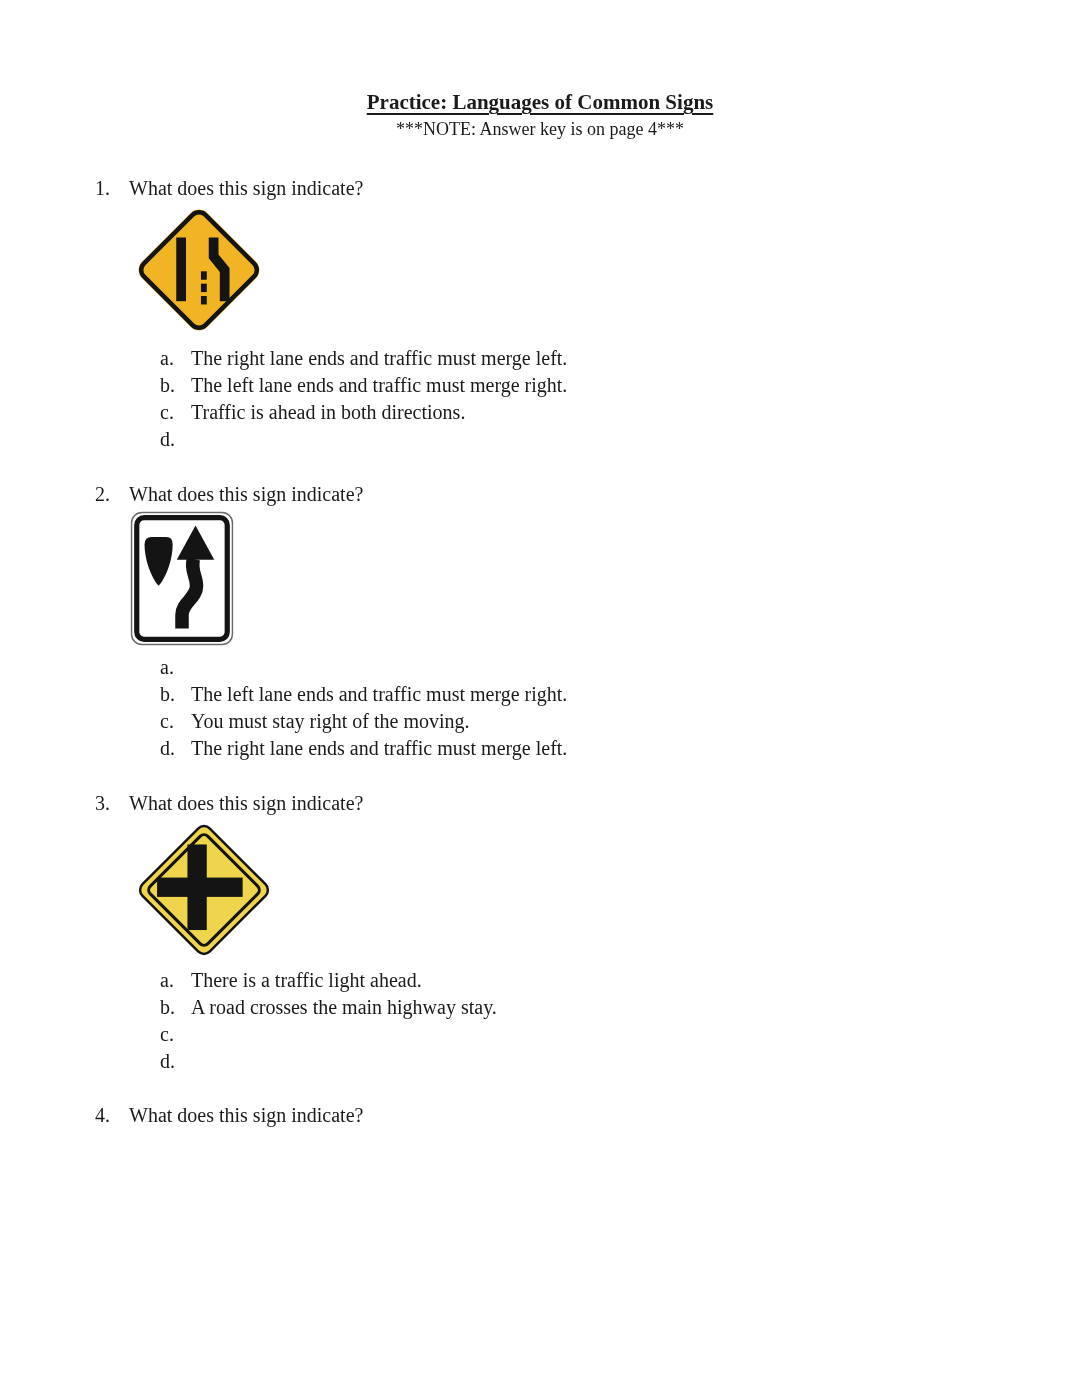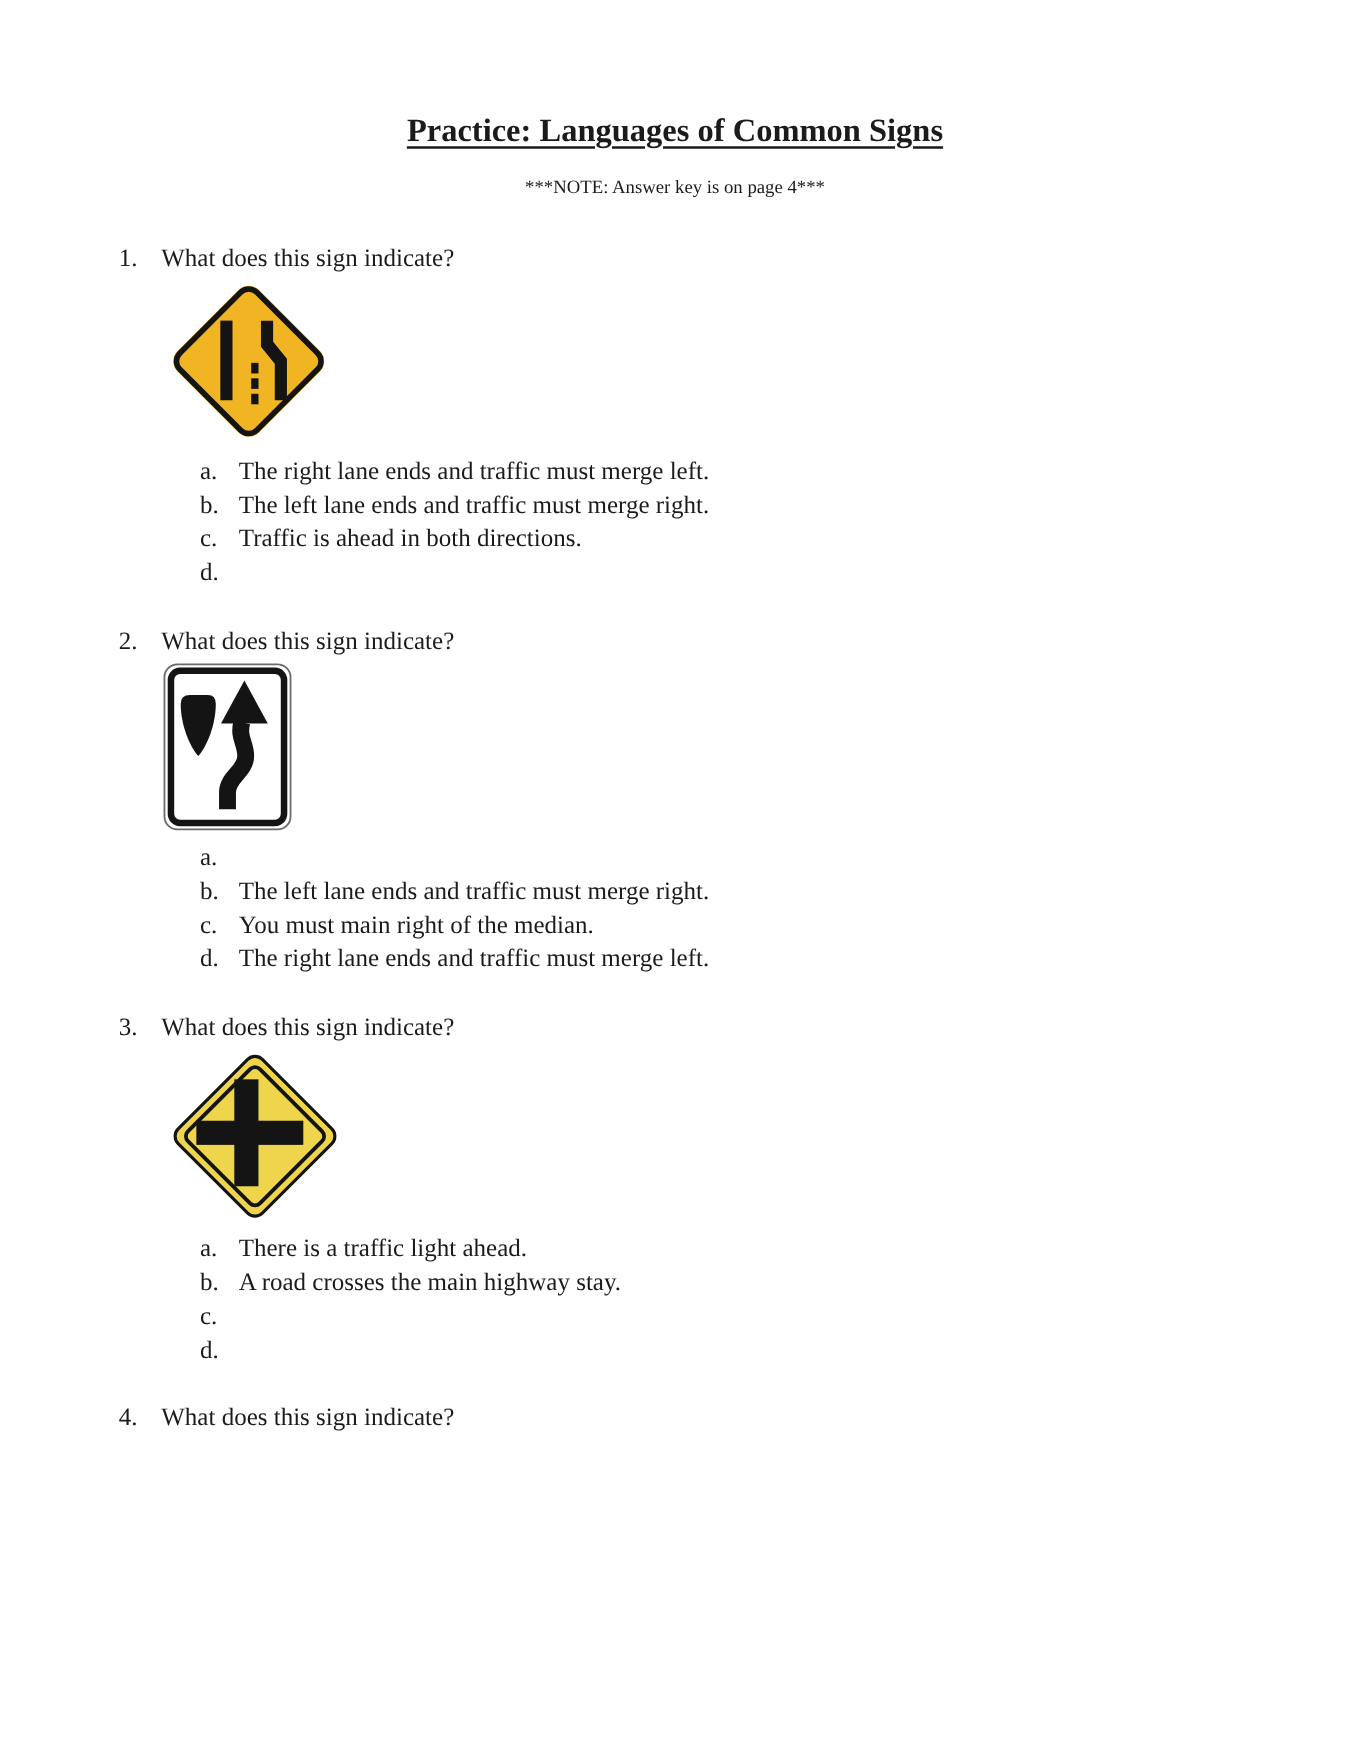--- a/index.html
+++ b/index.html
@@ -10,25 +10,25 @@
   }
   *{margin:0;padding:0;box-sizing:border-box;}
   html,body{background:#ffffff;}
   .page{
     width:1080px;height:1397px;background:#ffffff;overflow:hidden;
     font-family:"Liberation Serif","DejaVu Serif",serif;
     color:var(--text-color);
   }
   .title{
     margin-top:90px;text-align:center;
-    font-size:26px;font-weight:bold;
+    font-size:21px;font-weight:bold;
     text-decoration:underline;text-decoration-thickness:2px;text-underline-offset:4px;
   }
   .note{
-    margin-top:22px;text-align:center;font-size:15px;
+    margin-top:4px;text-align:center;font-size:18px;
   }
   .question{margin-left:95px;}
   .q-line{font-size:20px;display:flex;}
   .q-num{display:inline-block;width:34px;flex:0 0 34px;}
   .q1{margin-top:37px;}
   .q2{margin-top:30px;}
   .q3{margin-top:30px;}
   .q4{margin-top:29px;}
   .sign-box{line-height:0;}
   .sign1{margin:5px 0 10px 38px;}
@@ -99,21 +99,21 @@
     <ul class="options">
       <li class="opt">
         <span class="opt-letter">a.</span>
       </li>
       <li class="opt">
         <span class="opt-letter">b.</span>
         <span>The left lane ends and traffic must merge right.</span>
       </li>
       <li class="opt">
         <span class="opt-letter">c.</span>
-        <span>You must main right of the median.</span>
+        <span>You must stay right of the moving.</span>
       </li>
       <li class="opt">
         <span class="opt-letter">d.</span>
         <span>The right lane ends and traffic must merge left.</span>
       </li>
     </ul>
   </section>
 
   <section class="question">
     <div class="q-line q3">

